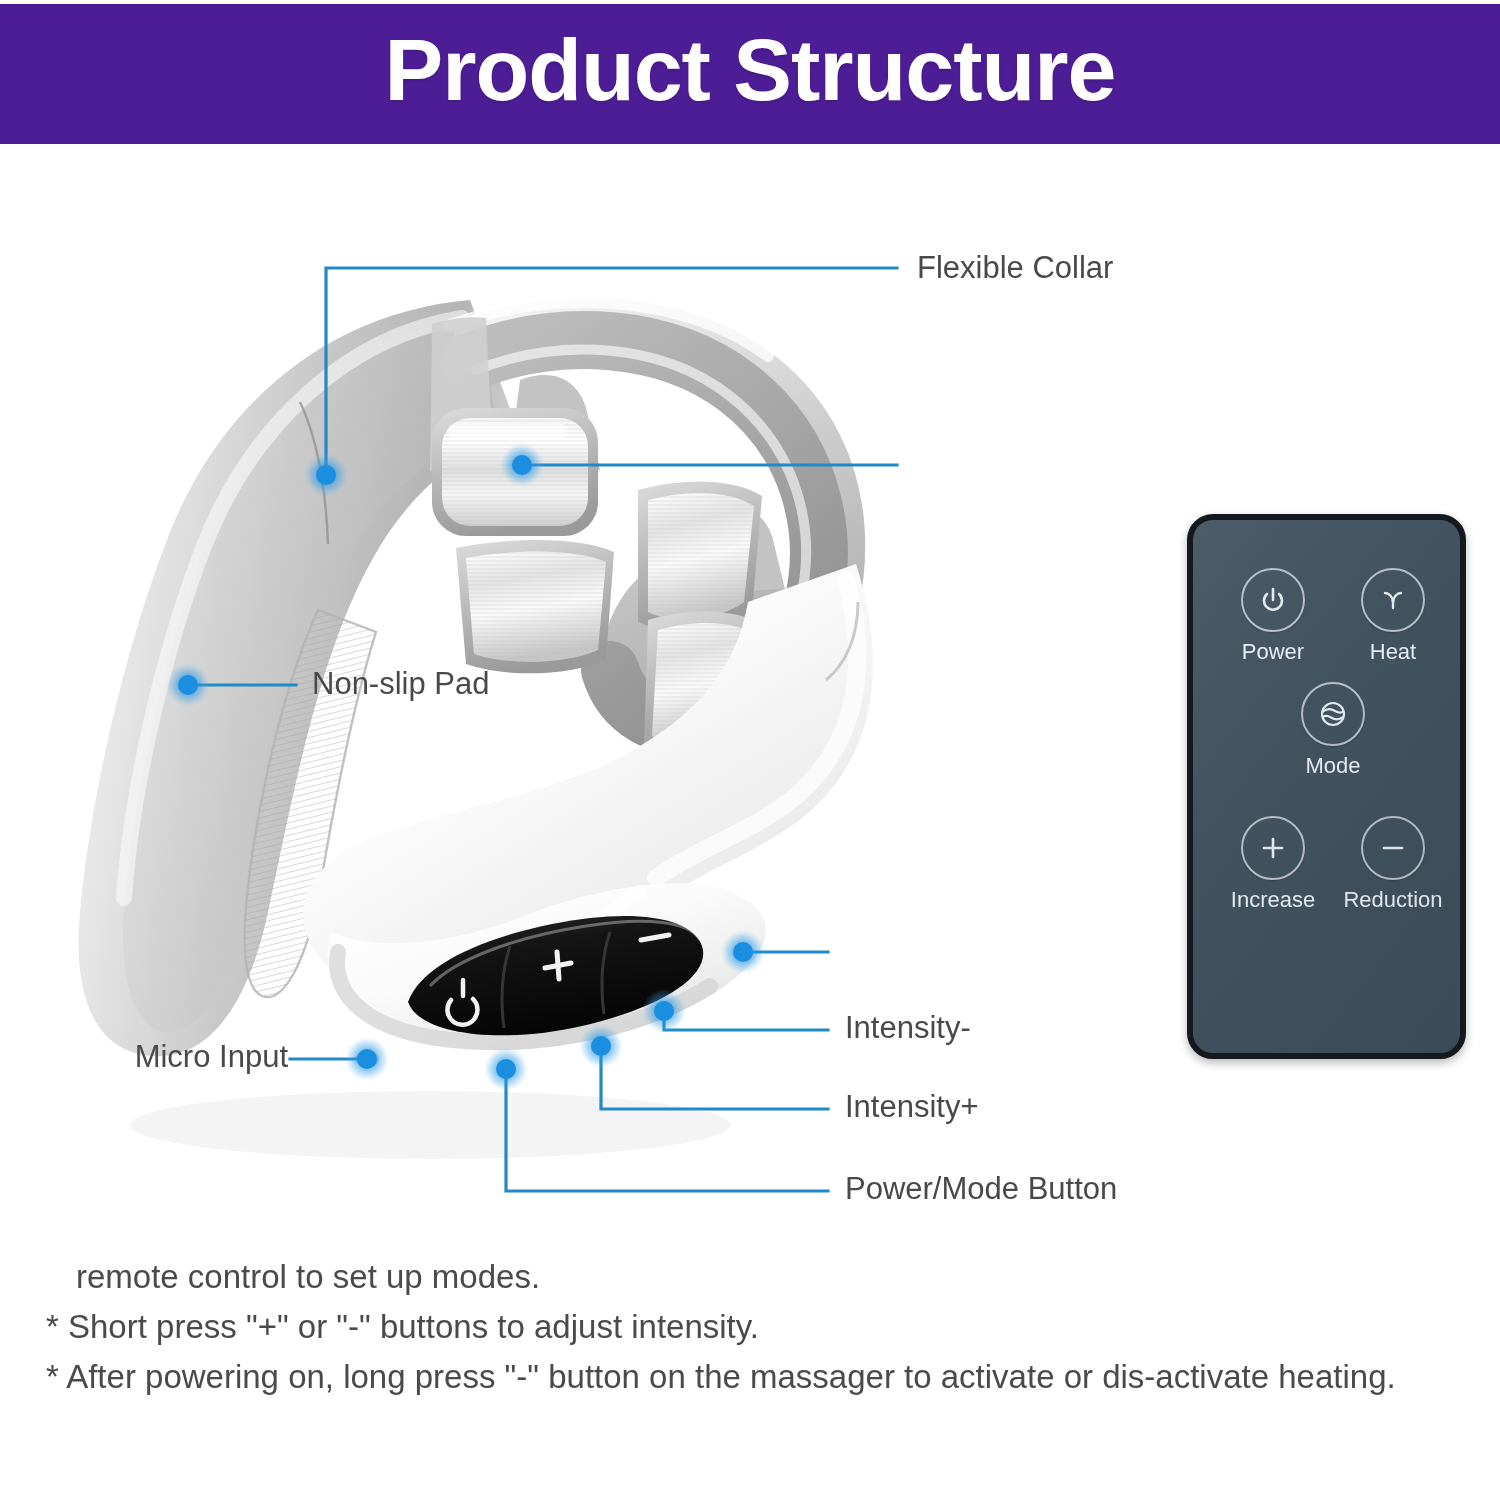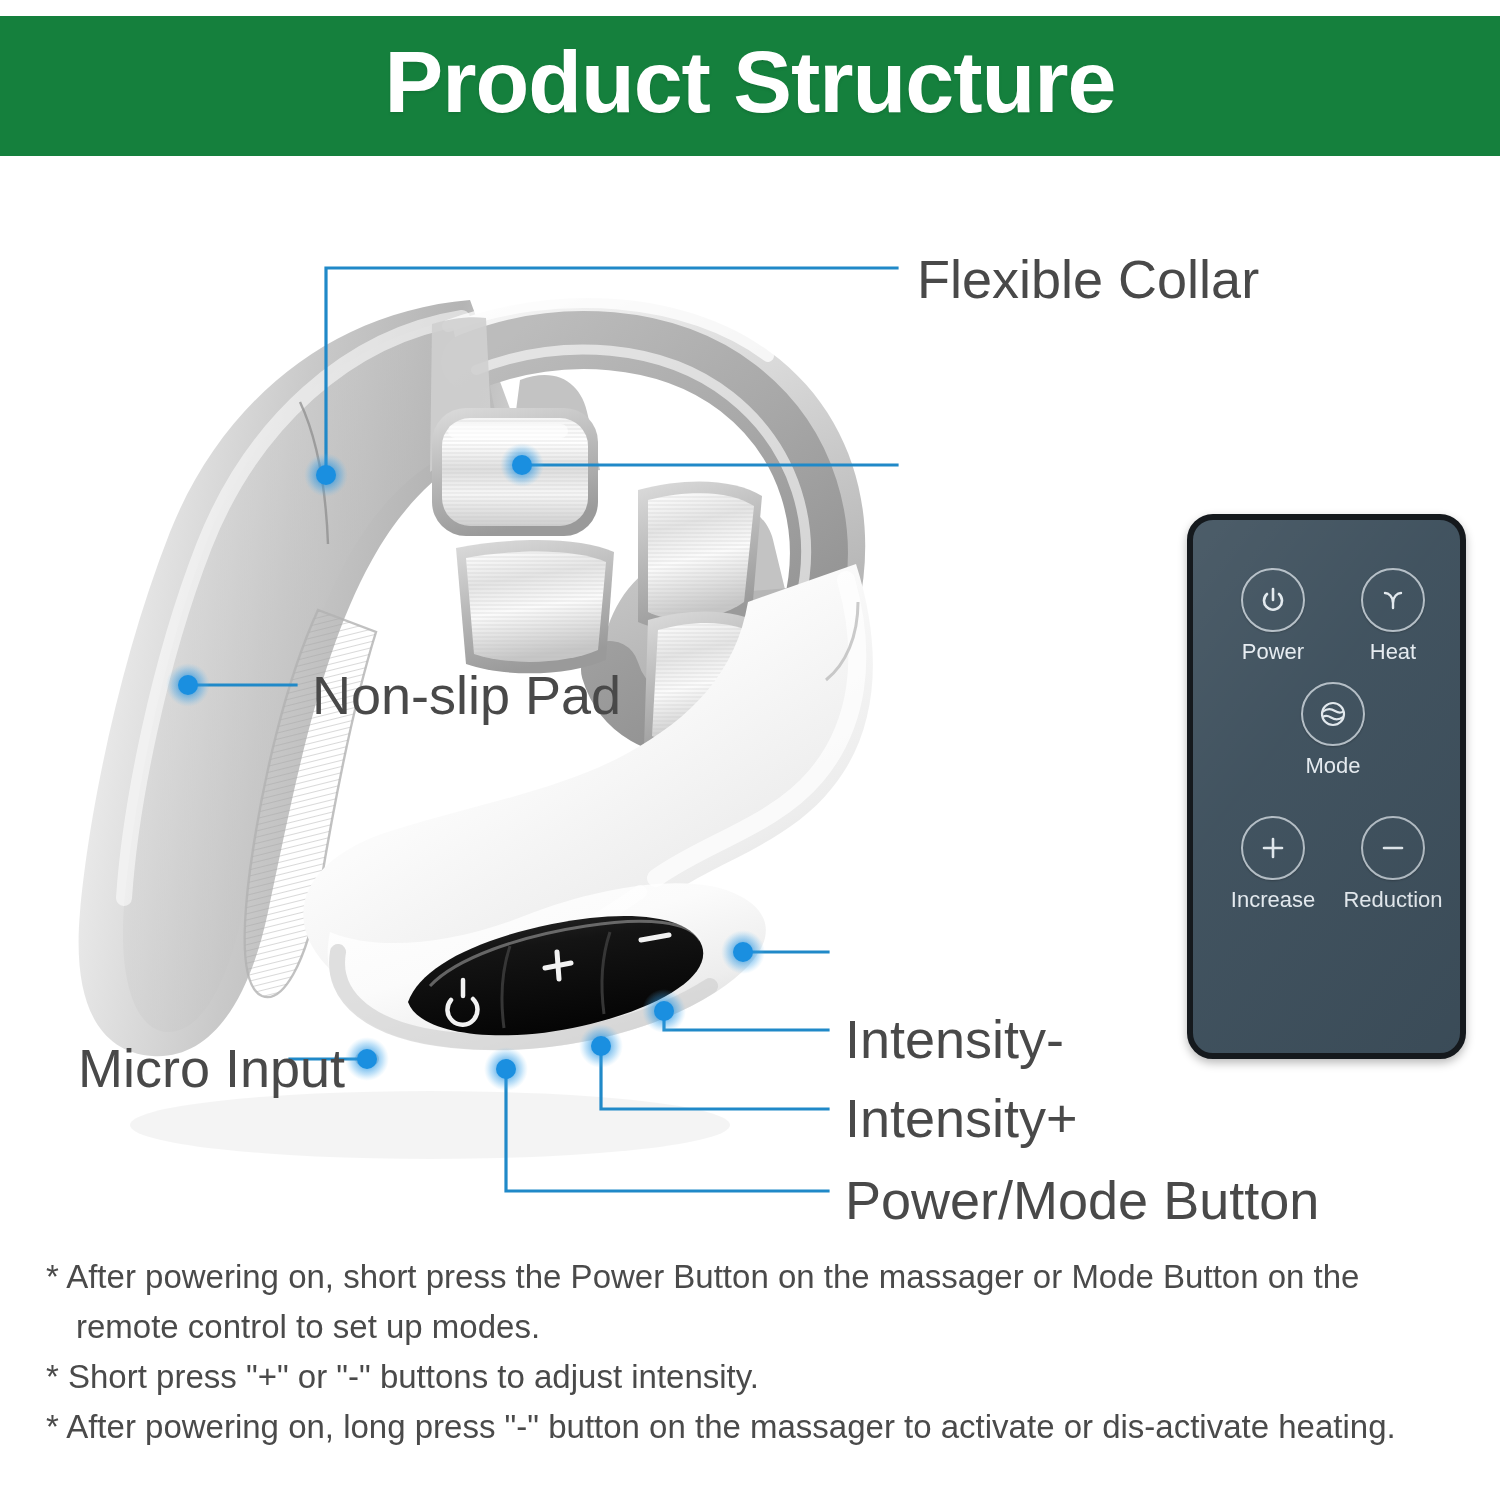--- a/index.html
+++ b/index.html
@@ -11,23 +11,23 @@
   }
   #page {
     position: relative;
     width: 1500px; height: 1500px;
     background: #ffffff;
   }
 
   
   #header-bar {
     position: absolute;
-    left: 0; top: 16px;
+    left: 0; top: 4px;
     width: 1500px; height: 140px;
-    background: #15803d;
+    background: #4c1d95;
     display: flex;
     align-items: center;
     justify-content: center;
   }
   #header-title {
     color: #ffffff;
     font-size: 88px;
     font-weight: bold;
     letter-spacing: -1px;
     line-height: 1;
@@ -41,21 +41,21 @@
     left: 0; top: 140px;
     width: 1500px; height: 1100px;
   }
   #artwork { position: absolute; left: 0; top: 0; }
   #callouts { position: absolute; left: 0; top: 0; pointer-events: none; }
 
   
   .callout-label {
     position: absolute;
     color: #494949;
-    font-size: 54px;
+    font-size: 31px;
     line-height: 1;
     white-space: nowrap;
   }
   .callout-label.right { text-align: left; }
   .callout-label.left  { text-align: right; }
 
   
   #remote {
     position: absolute;
     left: 1187px; top: 514px;
@@ -442,19 +442,18 @@
       <div class="ring">
         <svg width="34" height="34" viewBox="0 0 34 34">
           <line x1="8" y1="17" x2="26" y2="17" stroke="#e2e9ee" stroke-width="2.6" stroke-linecap="round"></line>
         </svg>
       </div>
       <div class="rlabel">Reduction</div>
     </div>
   </div>
 
   <div id="instructions">
-    <div class="instr-line">* After powering on, short press the Power Button on the massager or Mode Button on the</div>
     <div class="instr-line indent">remote control to set up modes.</div>
     <div class="instr-line">* Short press "+" or "-" buttons to adjust intensity.</div>
     <div class="instr-line">* After powering on, long press "-" button on the massager to activate or dis-activate heating.</div>
   </div>
 
 </div>
 
 </body></html>

